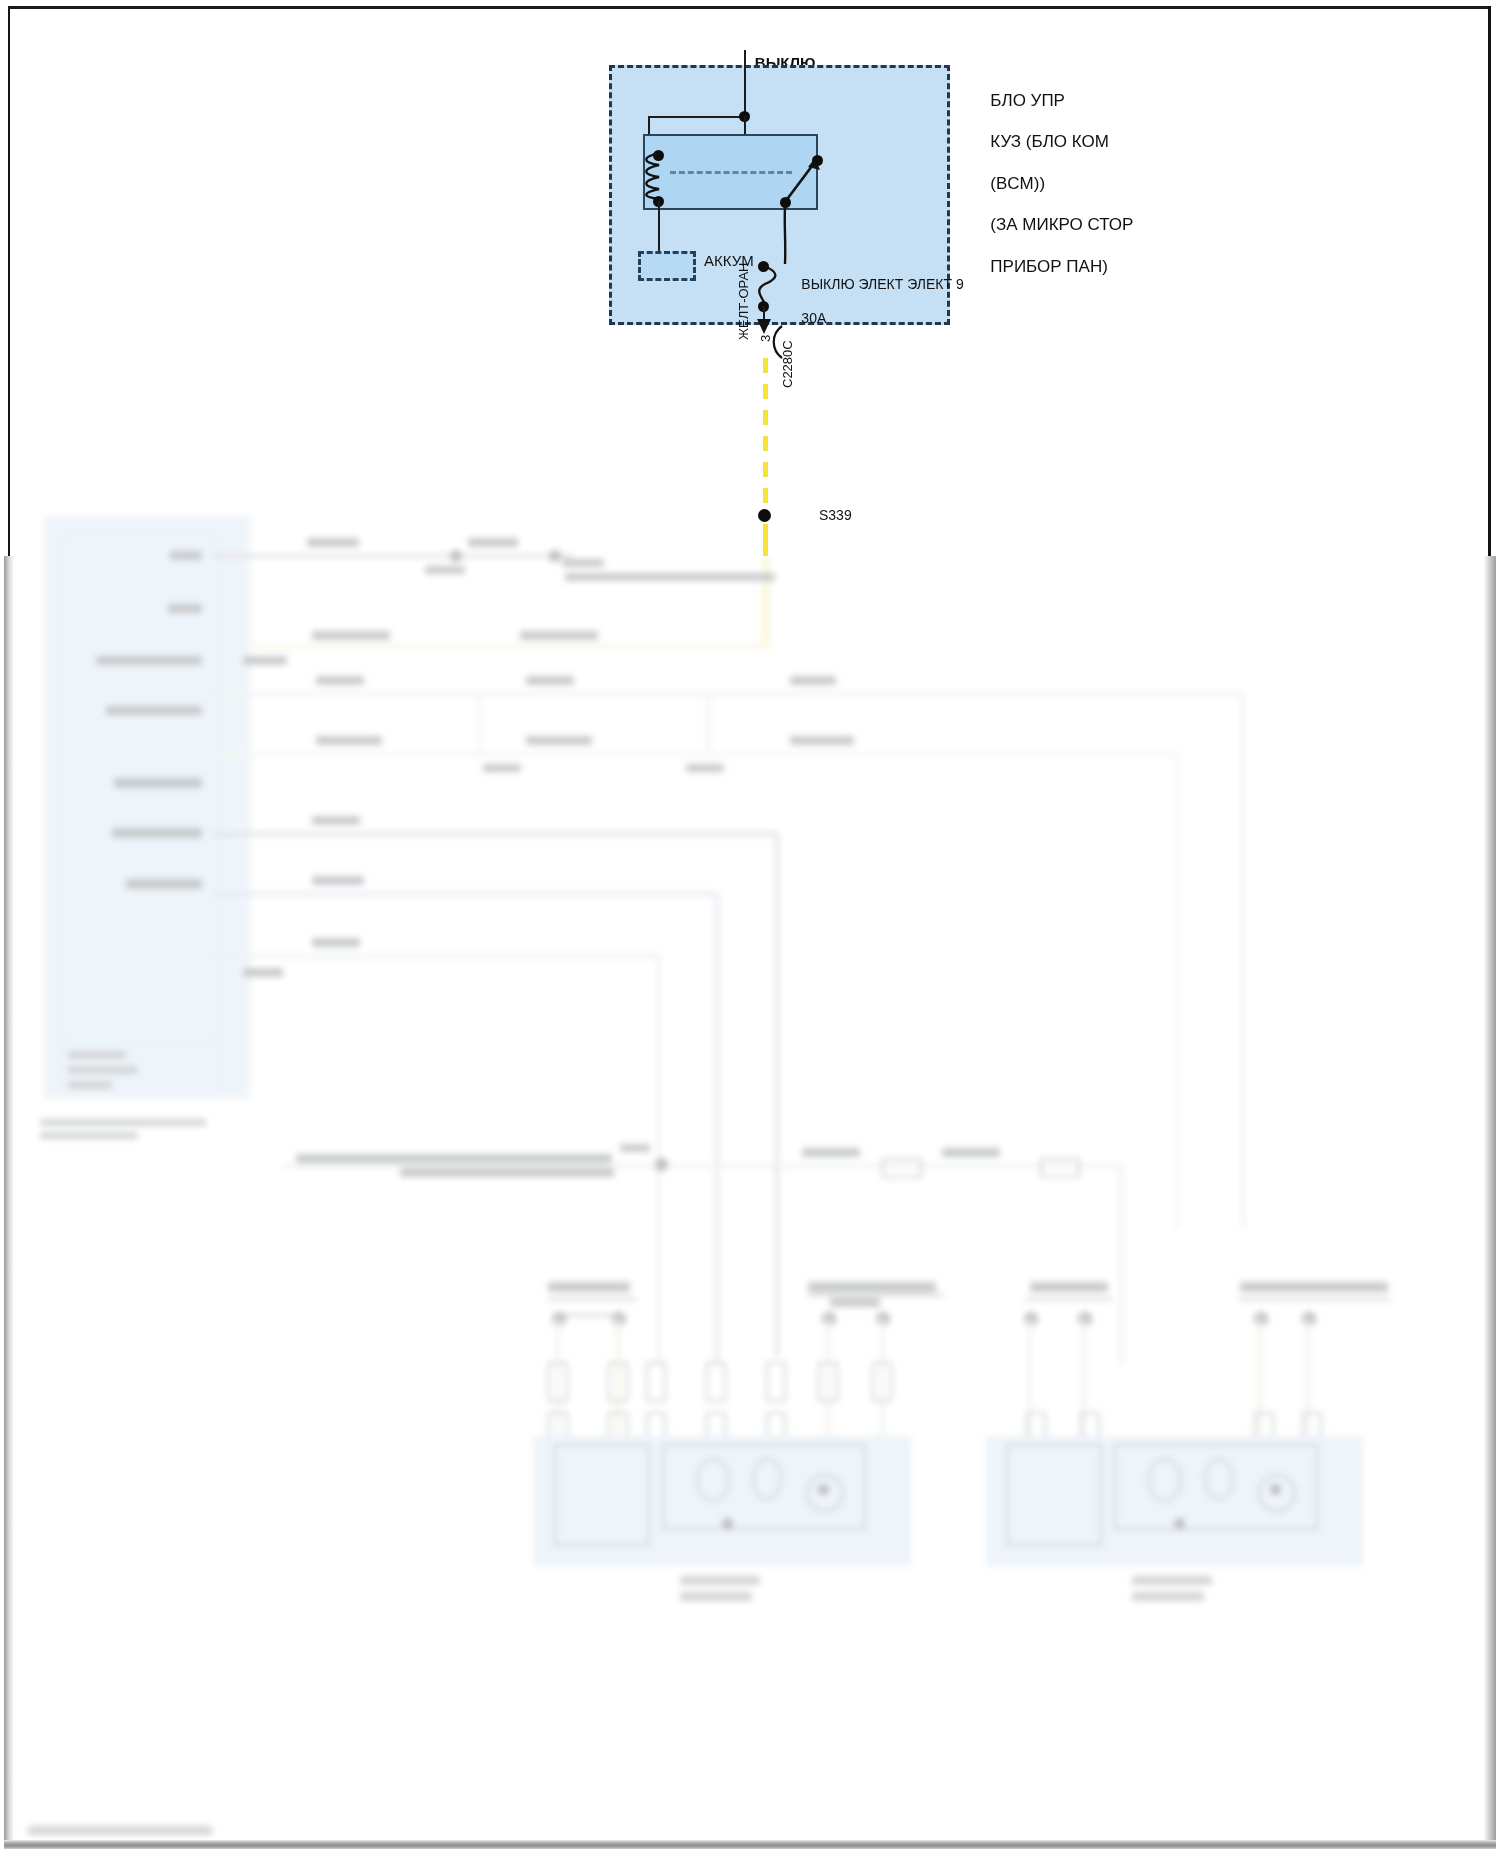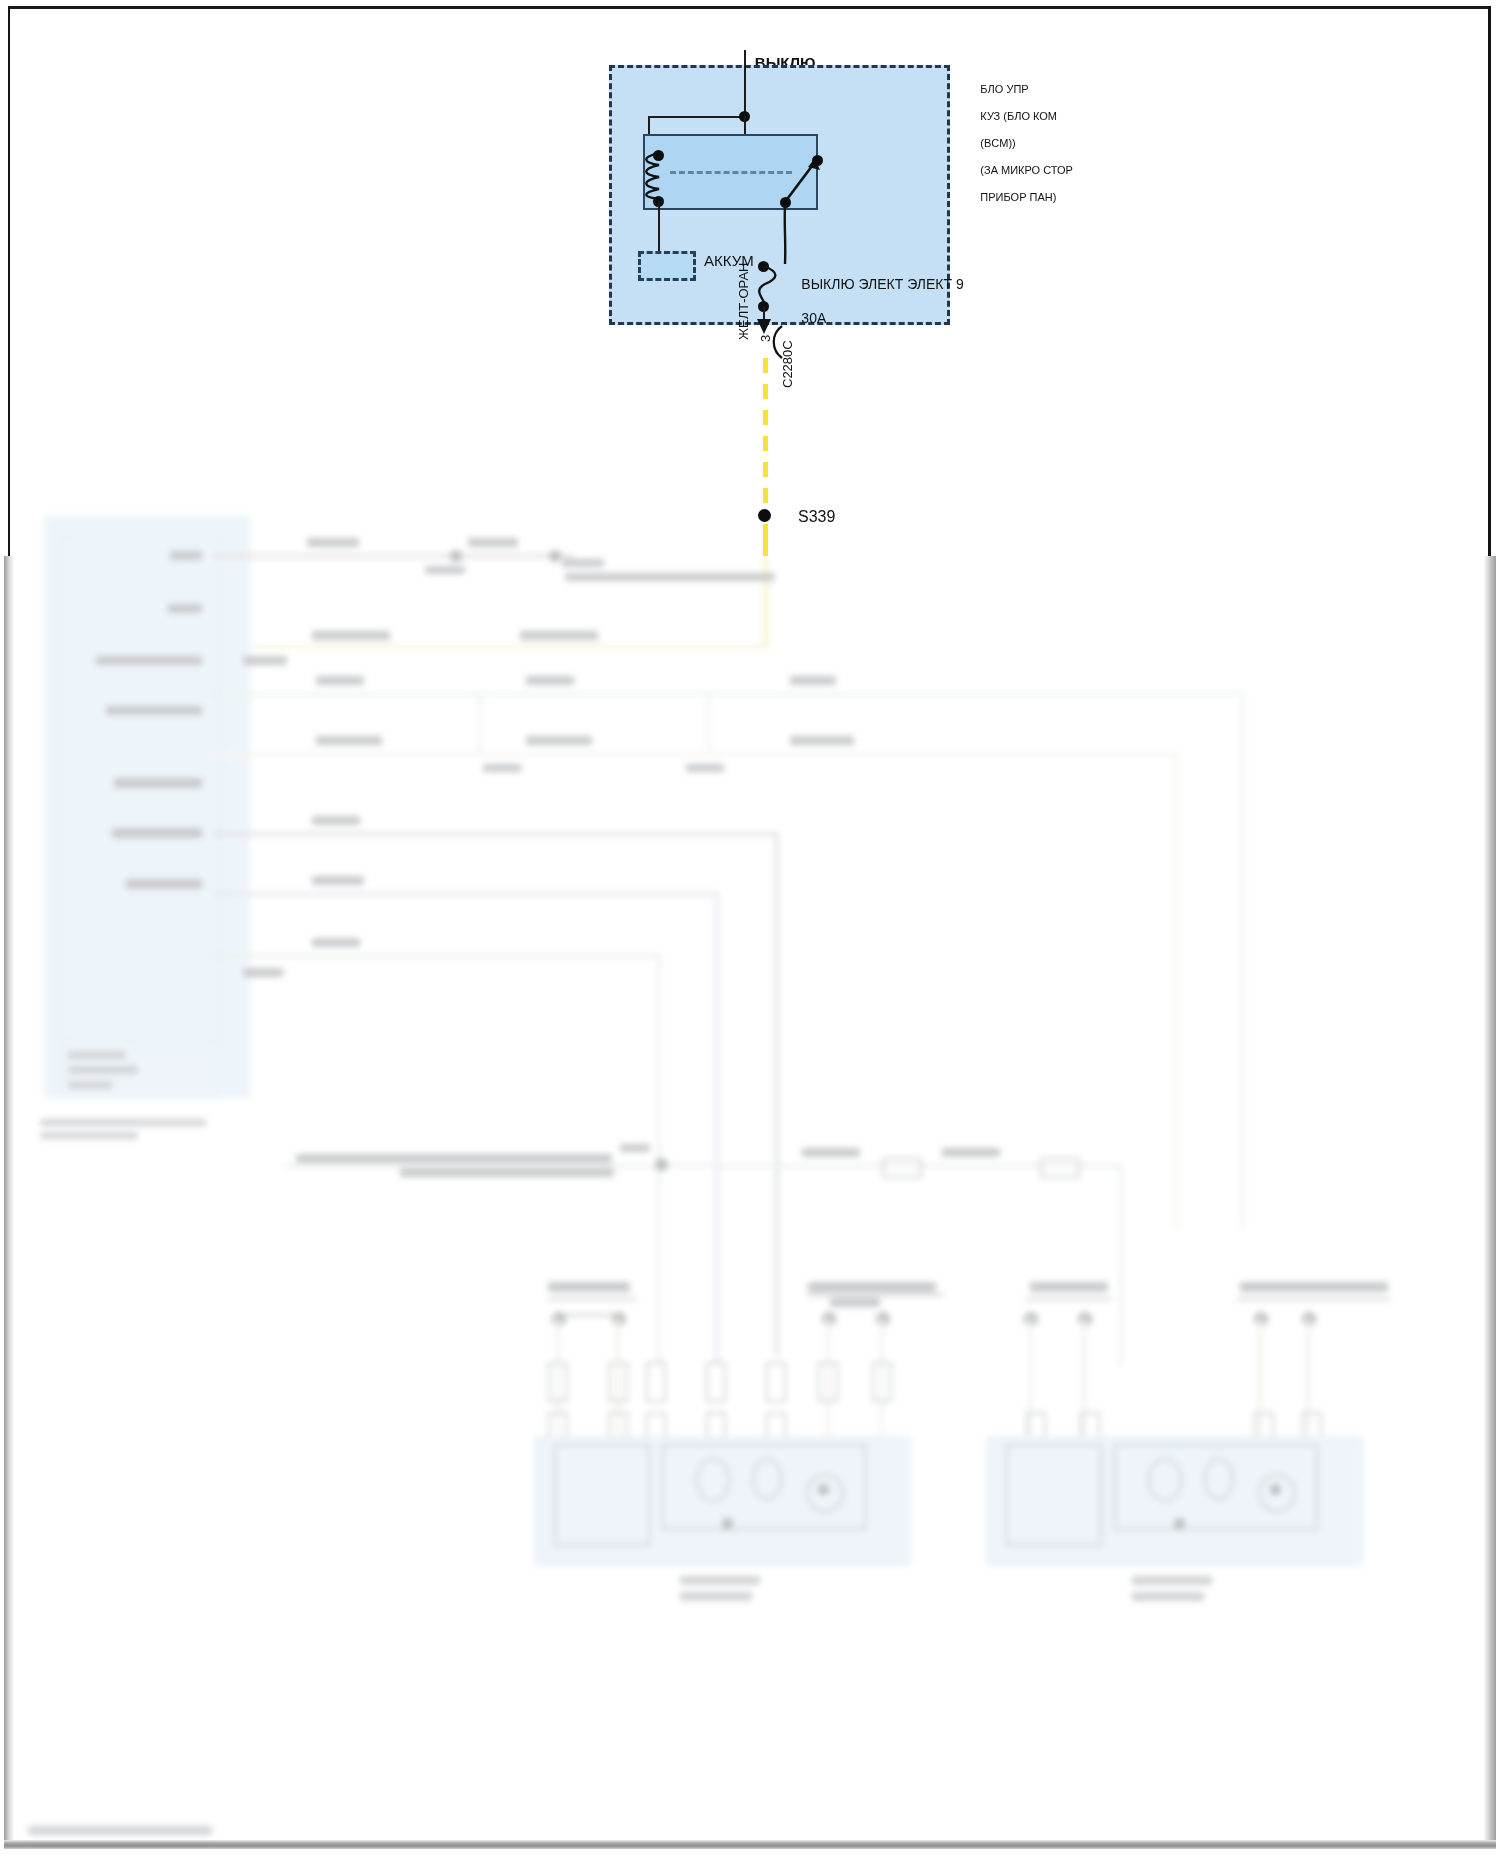--- a/index.html
+++ b/index.html
@@ -95,21 +95,21 @@
 
   <div>
 
     <div class="lbl" style="left:722px;top:36px;font-size:15px;font-weight:bold;text-align:center;">
       <span>ВЫКЛЮ</span><br>
       <span>ОТ АККУМ</span>
     </div>
 
     <div class="bcm-box"></div>
 
-    <div class="lbl" style="left:962px;top:70px;font-size:11px;">
+    <div class="lbl" style="left:962px;top:70px;font-size:17px;">
       <span>БЛО УПР</span><br>
       <span>КУЗ (БЛО КОМ</span><br>
       <span>(BCM))</span><br>
       <span>(ЗА МИКРО СТОР</span><br>
       <span>ПРИБОР ПАН)</span>
     </div>
 
     <div class="vline" style="left:744px;top:50px;height:67px;"></div>
 
     <div class="hline" style="left:649px;top:116px;width:97px;"></div>
@@ -170,21 +170,21 @@
 
     <div class="lbl" style="left:758px;top:342px;font-size:13px;
                 transform:rotate(-90deg);transform-origin:left top;">3</div>
 
     <div class="lbl" style="left:780px;top:388px;font-size:13px;
                 transform:rotate(-90deg);transform-origin:left top;">C2280C</div>
 
     <div class="wire-yellow dashed" style="top:358px;height:152px;"></div>
 
     <div class="dot" style="left:758px;top:509px;width:13px;height:13px;"></div>
-    <div class="lbl" style="left:798px;top:507px;font-size:16px;">S339</div>
+    <div class="lbl" style="left:819px;top:507px;font-size:14px;">S339</div>
 
     <div class="wire-yellow" style="top:524px;height:32px;"></div>
   </div>
 
   <div id="faded">
 
     <div style="position:absolute;left:763px;top:0px;width:6px;height:92px;background:#f3df45;"></div>
     <div style="position:absolute;left:253px;top:88px;width:516px;height:5px;background:#ece2a4;"></div>
 
     <div class="mod-outer" style="left:44px;top:-40px;width:204px;height:580px;"></div>

